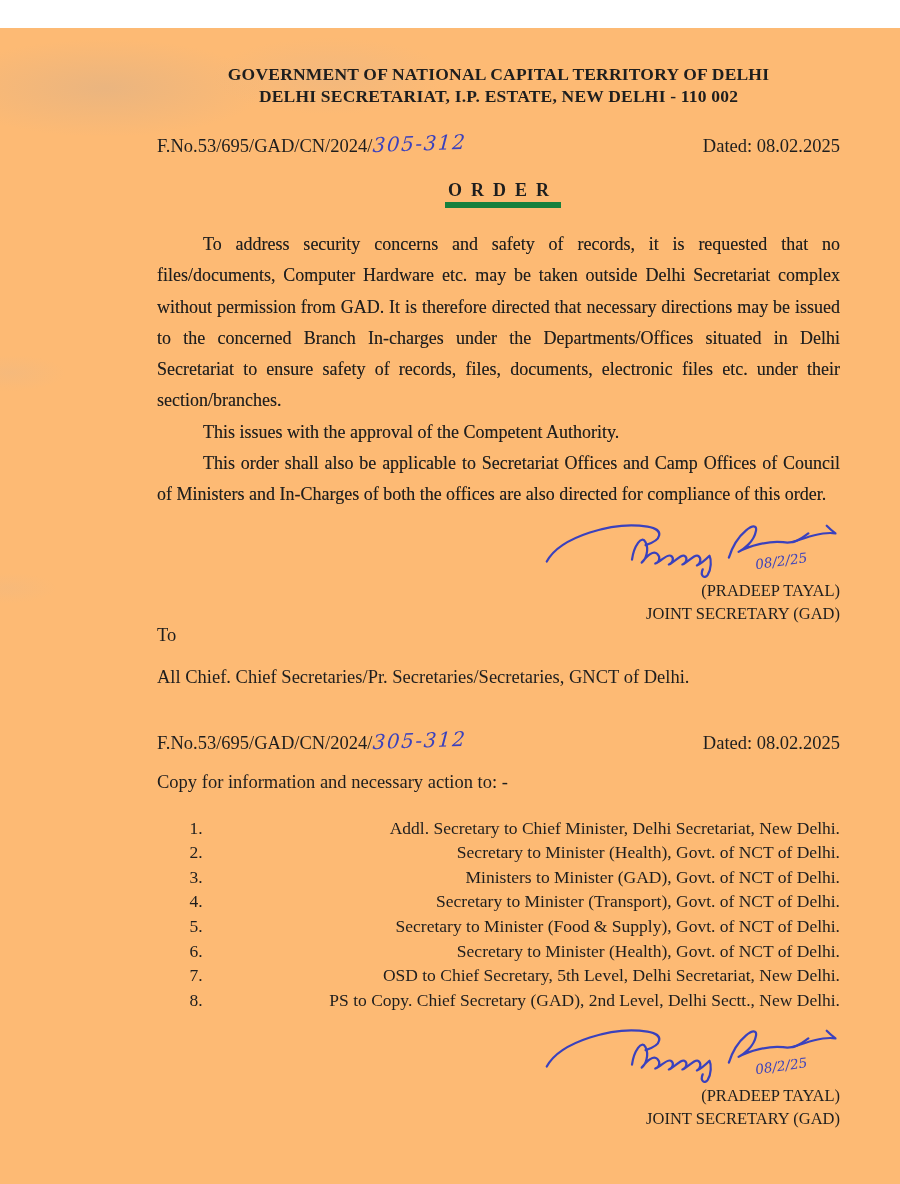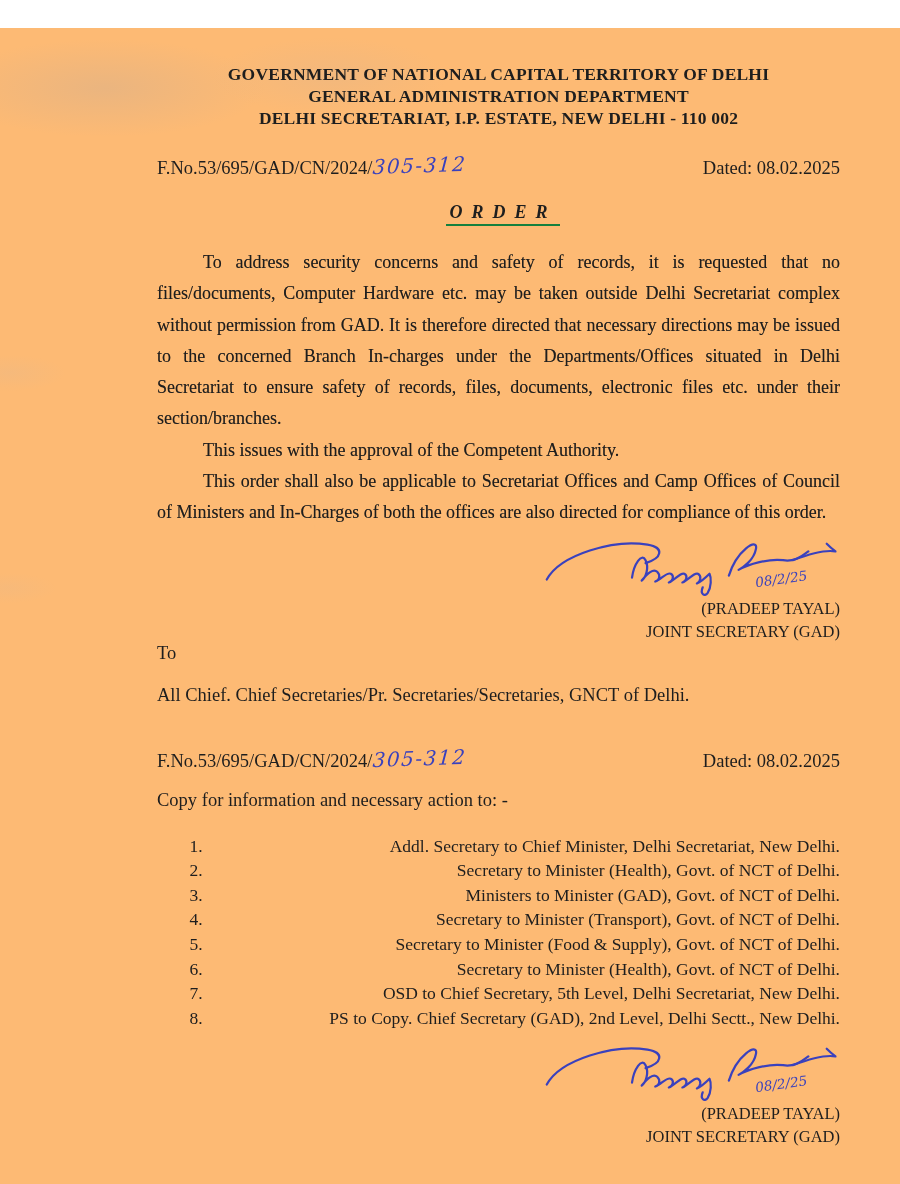--- a/index.html
+++ b/index.html
@@ -27,21 +27,21 @@
   .ref-left{white-space:nowrap;}
   .hand{
     display:inline-block;font-style:italic;font-size:20px;letter-spacing:1.5px;
     transform:rotate(-2deg) skewX(-6deg);transform-origin:left bottom;
     font-family:"DejaVu Serif",serif;
   }
 
   .order-heading{text-align:center;margin-top:23px;font-size:18px;font-weight:bold;}
   .order-heading span{
     display:inline-block;letter-spacing:.5em;margin-right:-.5em;
-    border-bottom:2px solid #15803d;padding:0 3px 1px 3px;font-style:italic;
+    border-bottom:6px solid #15803d;padding:0 3px 1px 3px;
   }
 
   .para{font-size:18px;line-height:31.3px;text-align:justify;text-indent:46px;margin:0;
     text-shadow:0 0 .4px rgba(20,20,20,.45);}
   .para.first{margin-top:21px;}
 
   .sig-block{display:flex;flex-direction:column;align-items:flex-end;margin-top:6px;}
   .sig-svg{width:320px;height:62px;margin-right:-14px;}
   .sig-name,.sig-title{font-weight:normal;font-size:16.5px;line-height:23px;text-align:right;}
 
@@ -53,21 +53,20 @@
   ol.copy-list li{padding-left:4px;text-align:right;}
 </style>
 </head>
 <body>
 
 <div class="page">
   <div class="content">
 
     <header class="letterhead">
       <div>GOVERNMENT OF NATIONAL CAPITAL TERRITORY OF DELHI</div>
-      <div>GENERAL ADMINISTRATION DEPARTMENT</div>
       <div>DELHI SECRETARIAT, I.P. ESTATE, NEW DELHI - 110 002</div>
     </header>
 
     <div class="ref-row top">
       <div class="ref-left"><span>F.No.53/695/GAD/CN/2024/</span><span class="hand" style="color:#3a41bd">305-312</span>
       </div>
       <div class="ref-right">Dated: 08.02.2025</div>
     </div>
 
     <div class="order-heading">

